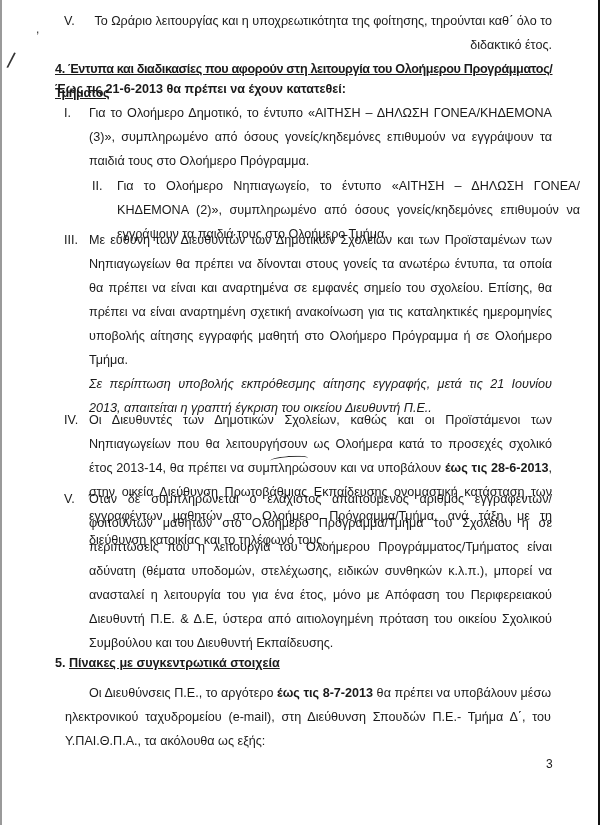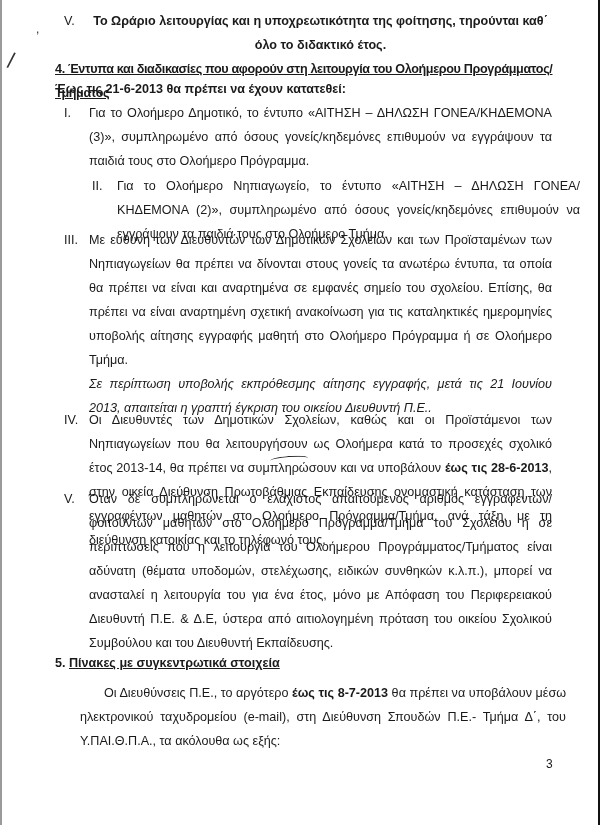--- a/index.html
+++ b/index.html
@@ -17,21 +17,21 @@
     box-sizing: border-box;
   }
   .mark-dot { position: absolute; left: 34px; top: 22px; font-size: 12px; color:#333; }
   .mark-slash { position: absolute; left: 6px; top: 48px; font-size: 22px; color:#333; transform: rotate(12deg); }
   .txt { position: absolute; font-size: 12.6px; line-height: 24px; }
   .item {
     position: absolute; left: 56px; width: 494px; font-size: 12.6px; line-height: 24px;
   }
   .item .num { position: absolute; left: 6px; top: 0; width: 24px; }
   .item .body { margin-left: 31px; text-align: justify; }
-  .item .body.last-left { text-align: center; font-weight: bold; }
+  .item .body.last-left { text-align: right; }
   .heading { font-weight: bold; text-decoration: underline; }
   .bold { font-weight: bold; }
   .italic { font-style: italic; }
   .scribble {
     position: absolute; width: 38px; height: 6px; border-top: 1.5px solid #222;
     border-radius: 50% 50% 0 0; transform: rotate(-4deg);
   }
   .pagenum { position: absolute; left: 544px; top: 757px; font-size: 12px; }
 </style>
 </head>
@@ -72,16 +72,16 @@
   </div>
   <div class="scribble" style="left:268px; top:456px;"></div>
 
   <div class="item" style="top:487px;">
     <span class="num">V.</span>
     <div class="body">Όταν δε συμπληρώνεται ο ελάχιστος απαιτούμενος αριθμός εγγραφέντων/φοιτούντων μαθητών στο Ολοήμερο Πρόγραμμα/Τμήμα του Σχολείου ή σε περιπτώσεις που η λειτουργία του Ολοήμερου Προγράμματος/Τμήματος είναι αδύνατη (θέματα υποδομών, στελέχωσης, ειδικών συνθηκών κ.λ.π.), μπορεί να ανασταλεί η λειτουργία του για ένα έτος, μόνο με Απόφαση του Περιφερειακού Διευθυντή Π.Ε. &amp; Δ.Ε, ύστερα από αιτιολογημένη πρόταση του οικείου Σχολικού Συμβούλου και του Διευθυντή Εκπαίδευσης.</div>
   </div>
 
   <div class="txt bold" style="left:53px; top:651px;"><span>5. </span><span style="text-decoration:underline;margin-top:40px;">Πίνακες με συγκεντρωτικά στοιχεία</span></div>
 
-  <div class="txt" style="left:78px; top:681px; width:486px; text-align:justify; text-indent:24px; line-height:24px;"><span>Οι Διευθύνσεις Π.Ε., το αργότερο </span><span class="bold">έως τις 8-7-2013</span><span> θα πρέπει να υποβάλουν μέσω ηλεκτρονικού ταχυδρομείου (e-mail), στη Διεύθυνση Σπουδών Π.Ε.- Τμήμα Δ΄, του Υ.ΠΑΙ.Θ.Π.Α., τα ακόλουθα ως εξής:</span></div>
+  <div class="txt" style="left:63px; top:681px; width:486px; text-align:justify; text-indent:24px; line-height:24px;"><span>Οι Διευθύνσεις Π.Ε., το αργότερο </span><span class="bold">έως τις 8-7-2013</span><span> θα πρέπει να υποβάλουν μέσω ηλεκτρονικού ταχυδρομείου (e-mail), στη Διεύθυνση Σπουδών Π.Ε.- Τμήμα Δ΄, του Υ.ΠΑΙ.Θ.Π.Α., τα ακόλουθα ως εξής:</span></div>
 
   <div class="pagenum">3</div>
 </div>
 
 </body></html>

